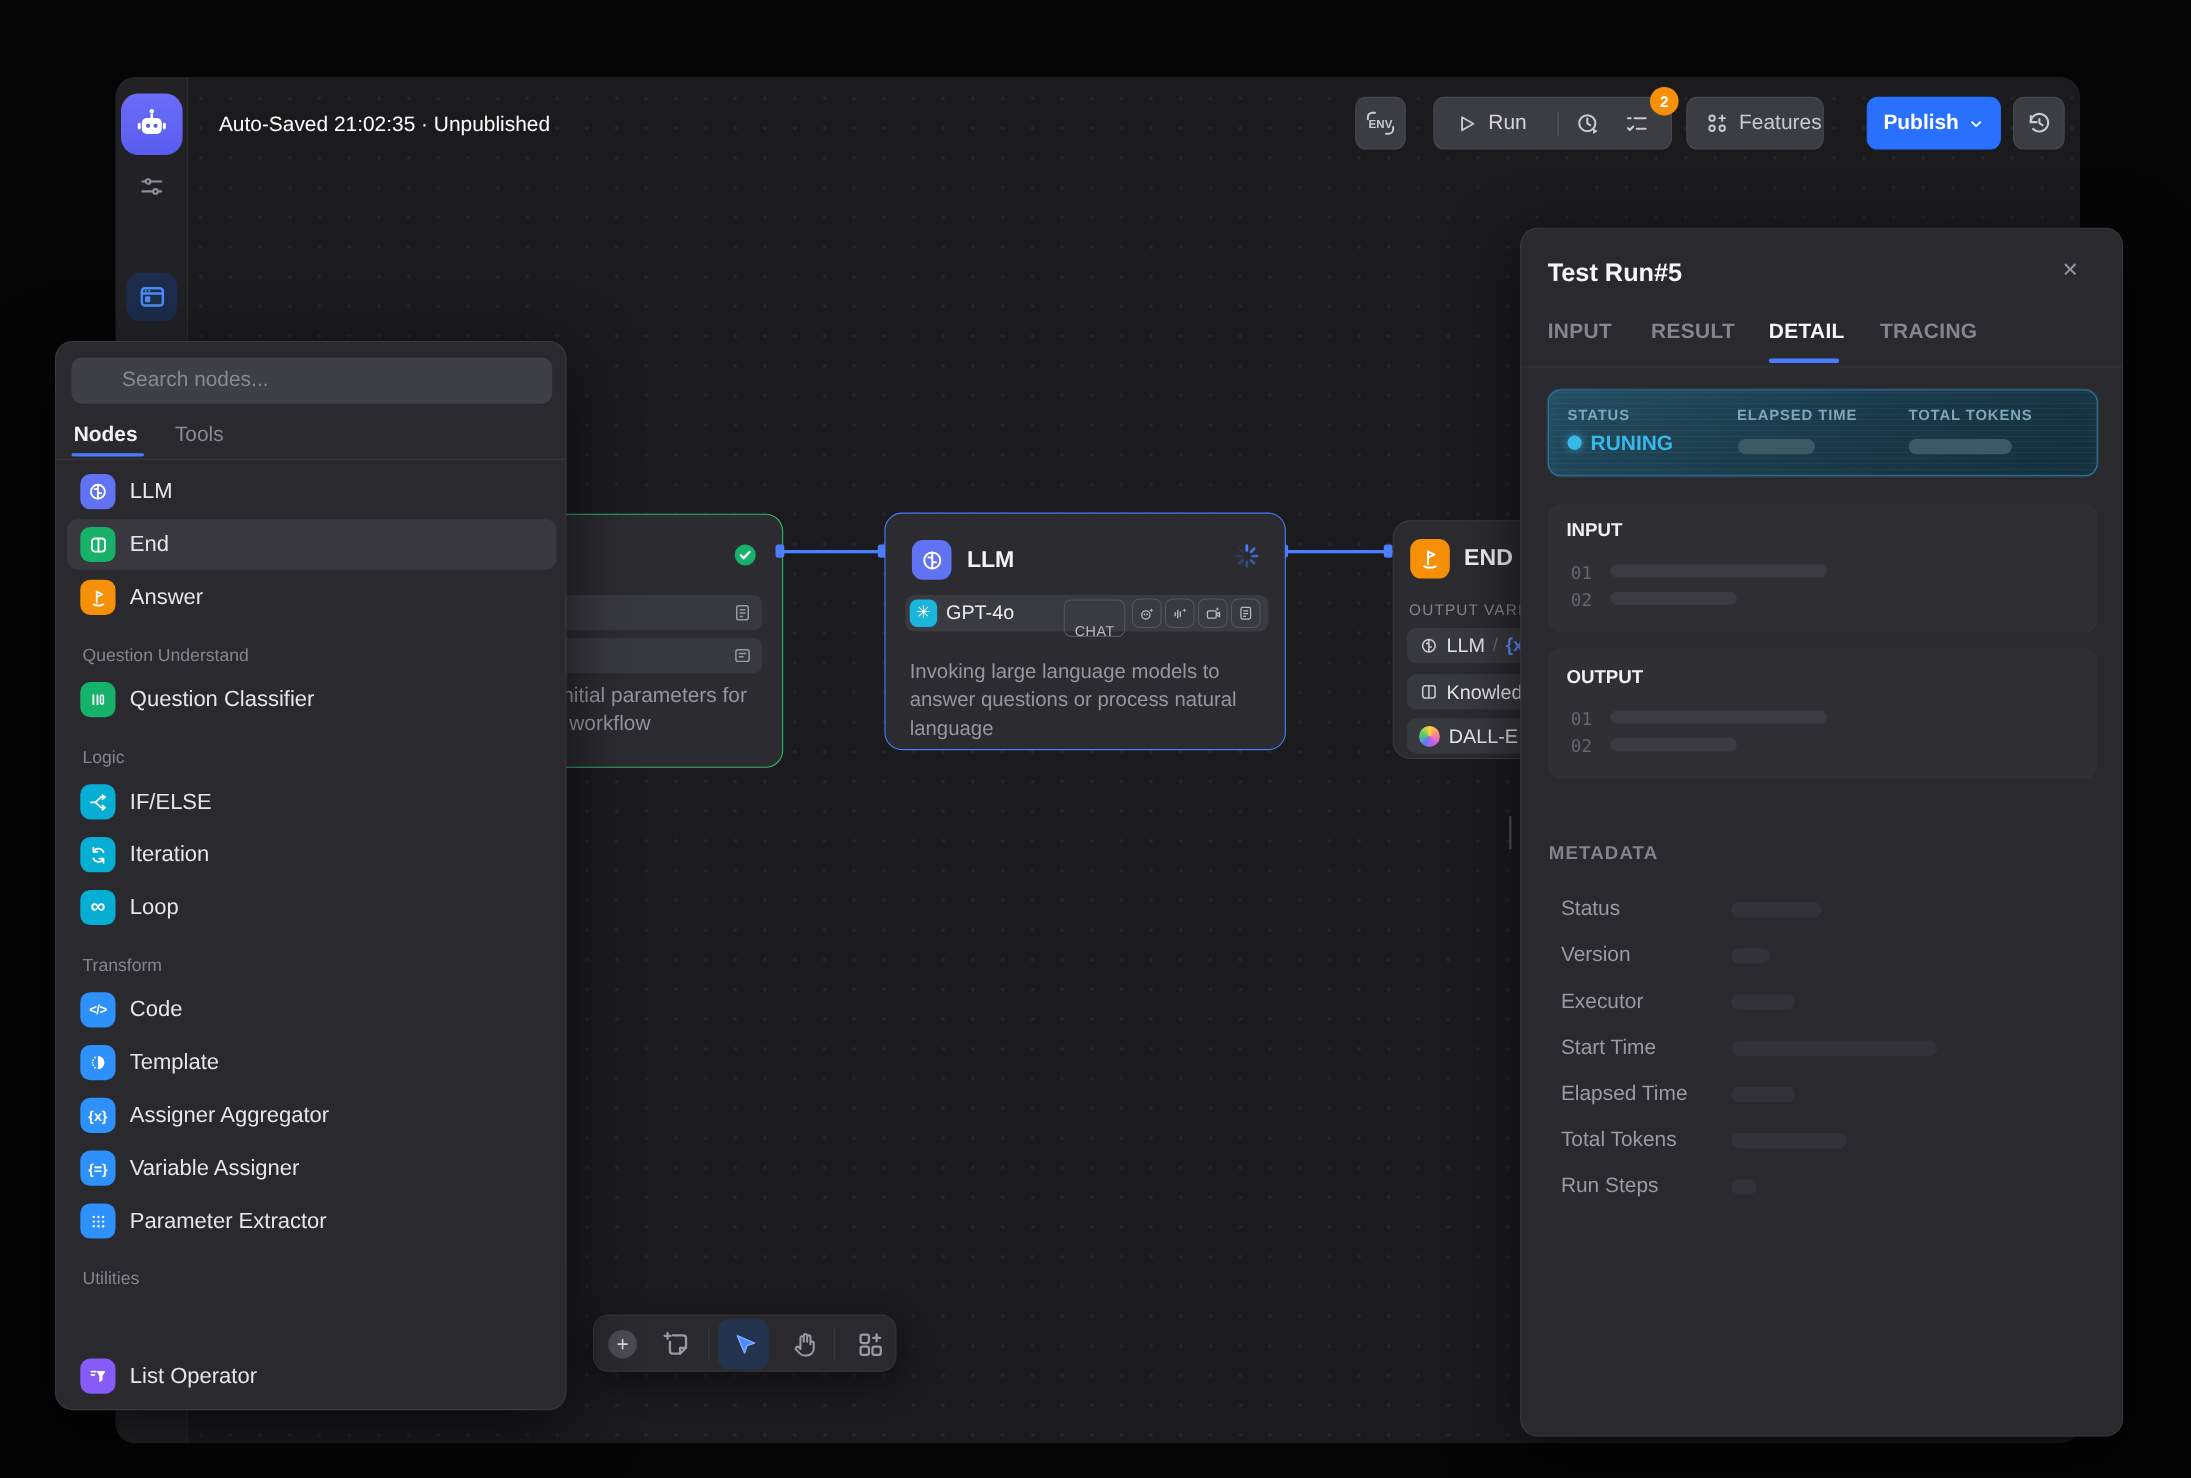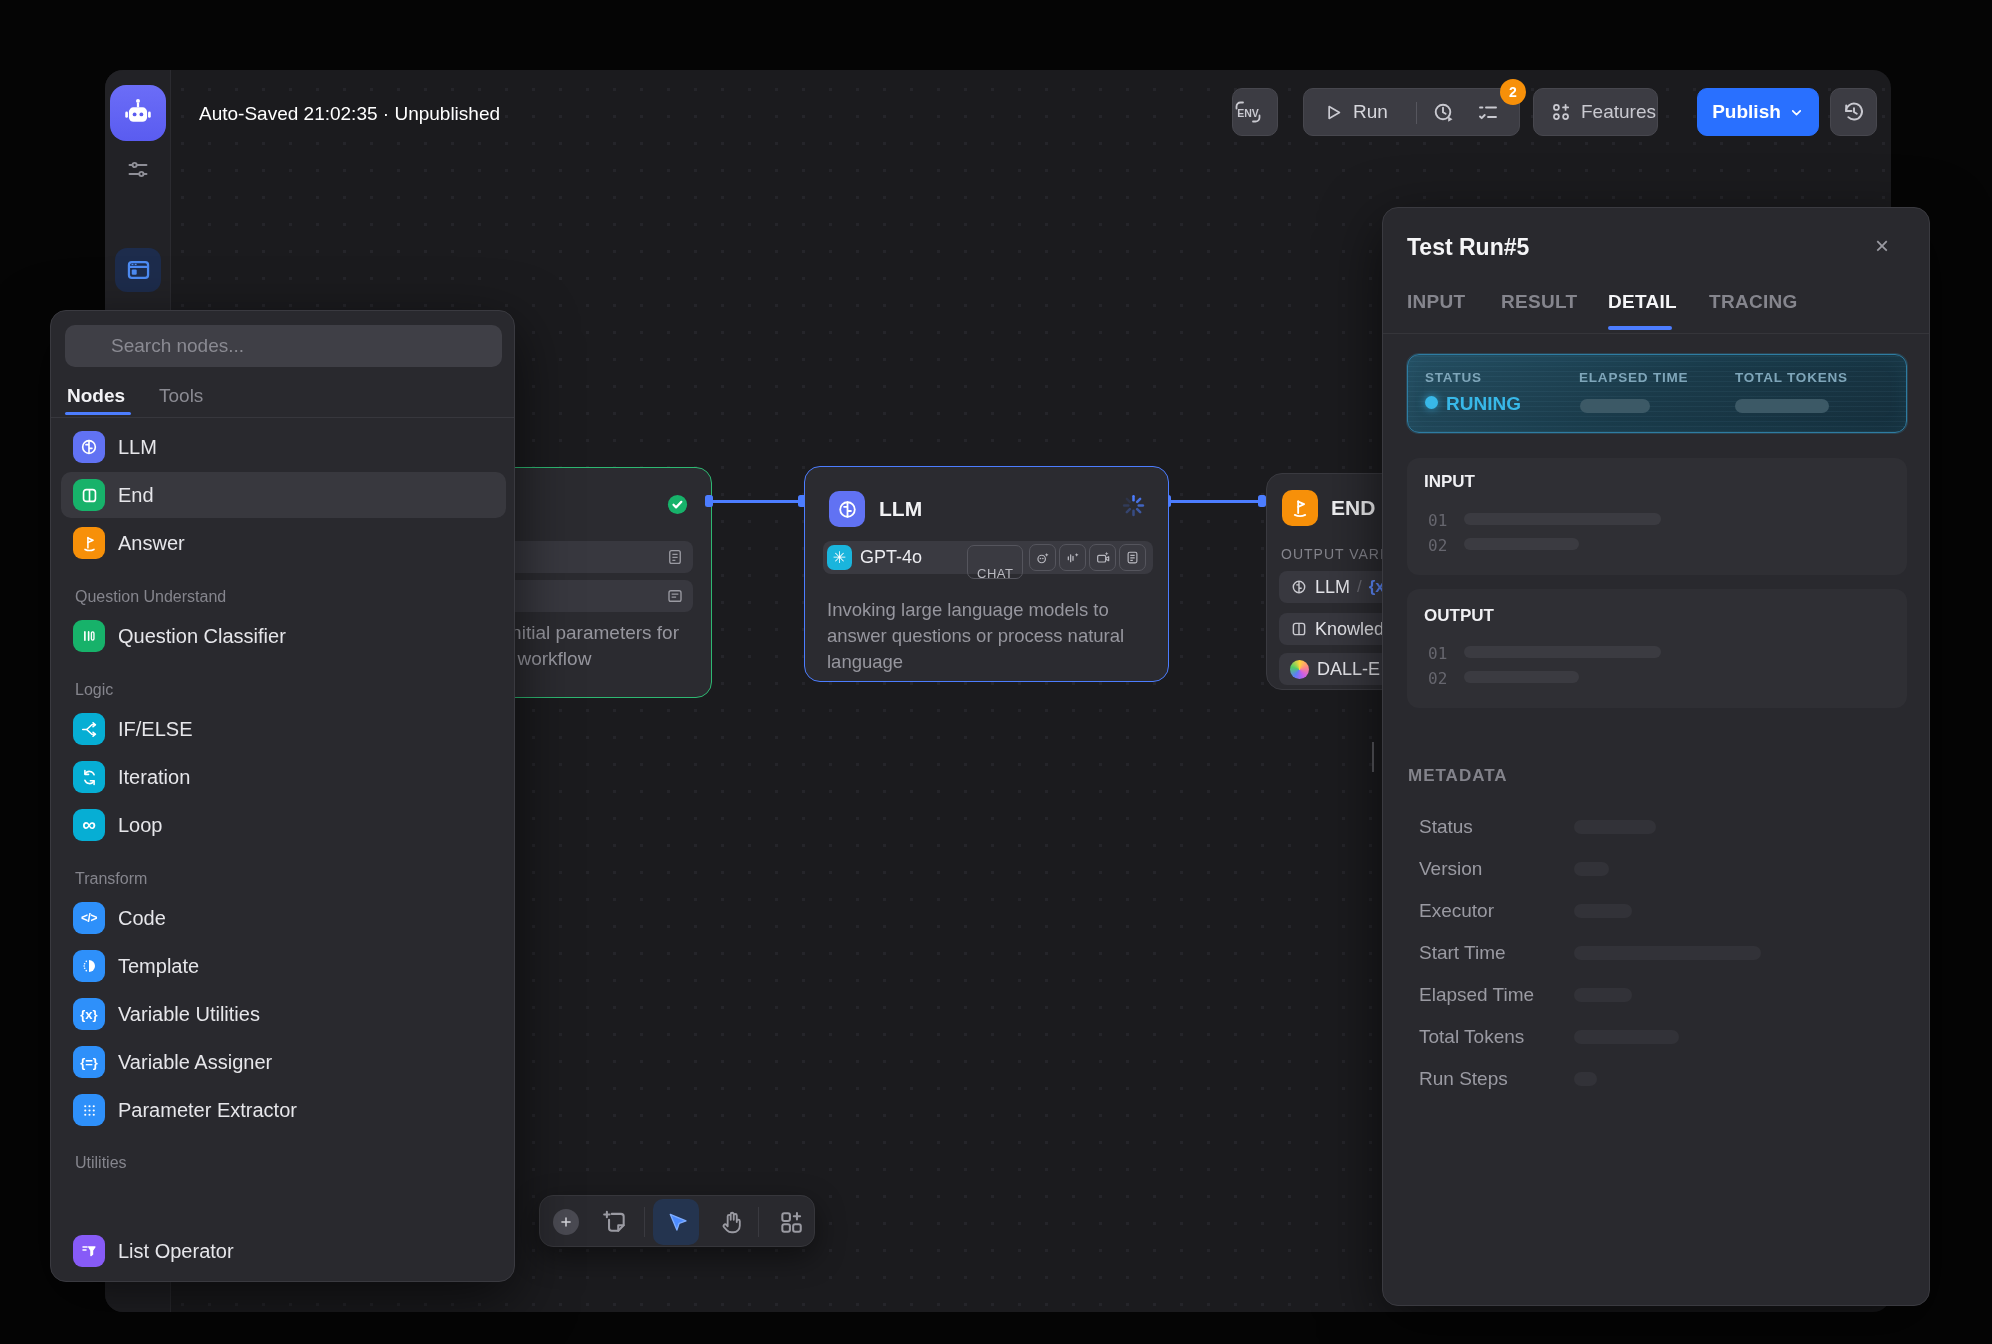--- a/index.html
+++ b/index.html
@@ -109,21 +109,21 @@
           <path d="M3.5 8.8h17"></path>
           <rect x="5.8" y="6" width="1.7" height="1.2" fill="currentColor" stroke="none"></rect>
           <rect x="8.6" y="6" width="1.7" height="1.2" fill="currentColor" stroke="none"></rect>
           <rect x="6" y="11" width="4.4" height="4.8" rx="1" fill="currentColor" stroke="none"></rect>
         </svg>
       </div>
     </div>
 
     <div class="autosave">Auto-Saved 21:02:35 · Unpublished</div>
 
-    <div class="topbtn" style="left:1127px; width:46px; justify-content:flex-start;">
+    <div class="topbtn" style="left:1127px; width:46px; justify-content:center;">
       <svg width="30" height="26" viewBox="0 0 30 26" fill="none" stroke="currentColor" stroke-width="1.8" stroke-linecap="round">
         <path d="M10 3.5H7.5a4 4 0 0 0-4 4v2"></path>
         <path d="M20 22.5h2.5a4 4 0 0 0 4-4v-2"></path>
         <text x="15" y="17.5" text-anchor="middle" font-size="10.5" font-weight="bold" fill="currentColor" stroke="none" font-family="Liberation Sans, sans-serif">ENV</text>
       </svg>
     </div>
 
     <div class="topbtn" style="left:1198px; width:217px;">
       <div style="display:flex; align-items:center; gap:10px; padding-left:20px; cursor:pointer;">
         <svg width="19" height="19" viewBox="0 0 24 24" fill="none" stroke="currentColor" stroke-width="2.1" stroke-linejoin="round">
@@ -424,21 +424,21 @@
             <circle cx="6.2" cy="9" r="1.1"></circle>
             <circle cx="5.5" cy="12" r="1.1"></circle>
             <circle cx="6.2" cy="15" r="1.1"></circle>
             <circle cx="8.4" cy="18.2" r="1.1"></circle>
           </svg>
       </span>
         <span class="nlabel">Template</span>
     </div>
     <div class="nrow" style="top:680px;">
       <span class="nicon" style="background:#2e90fa; font-size:13px;">{x}</span>
-      <span class="nlabel">Variable Utilities</span>
+      <span class="nlabel">Assigner Aggregator</span>
     </div>
     <div class="nrow" style="top:728px;">
       <span class="nicon" style="background:#2e90fa; font-size:13px;">{=}</span>
       <span class="nlabel">Variable Assigner</span>
     </div>
     <div class="nrow" style="top:776px;">
       <span class="nicon" style="background:#2e90fa;">
         <svg width="17" height="17" viewBox="0 0 24 24" fill="#fff">
             <circle cx="6" cy="6" r="1.5"></circle>
             <circle cx="12" cy="6" r="1.5"></circle>

